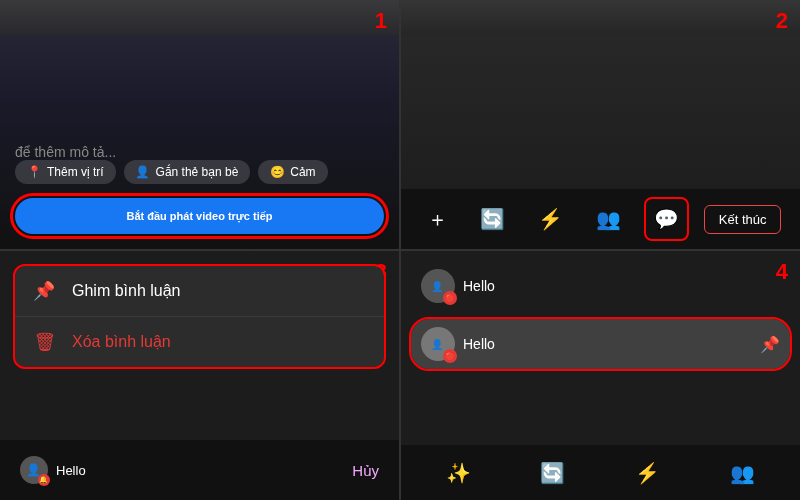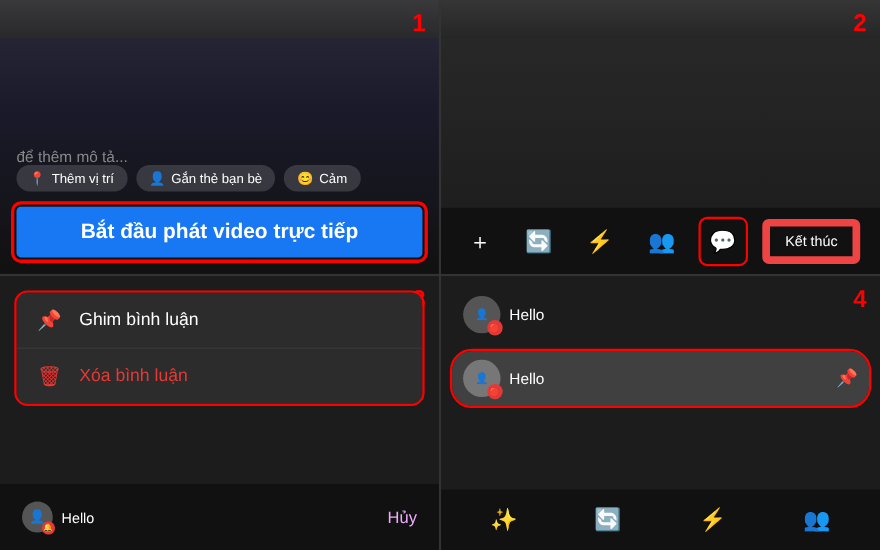--- a/index.html
+++ b/index.html
@@ -59,23 +59,23 @@
       padding: 5px 12px;
       display: flex;
       align-items: center;
       gap: 5px;
       cursor: pointer;
     }
 
     .start-live-btn {
       background: #1877f2;
       border: none;
-      border-radius: 4px;
-      color: #fff;
-      font-size: 19px;
+      border-radius: 22px;
+      color: #fff;
+      font-size: 11px;
       font-weight: 600;
       padding: 12px 20px;
       width: 100%;
       cursor: pointer;
       outline: 3px solid red;
       outline-offset: 2px;
     }
 
     .step-number {
       position: absolute;
@@ -119,21 +119,21 @@
       padding: 8px;
     }
 
     .toolbar-icon.highlighted {
       outline: 2px solid red;
       border-radius: 6px;
     }
 
     .end-btn {
       background: transparent;
-      border: 7px solid #ef4444;
+      border: 1px solid #ef4444;
       border-radius: 6px;
       color: #fff;
       font-size: 13px;
       padding: 6px 14px;
       cursor: pointer;
     }
 
     
     .panel-3 {
       background: #1c1c1c;

